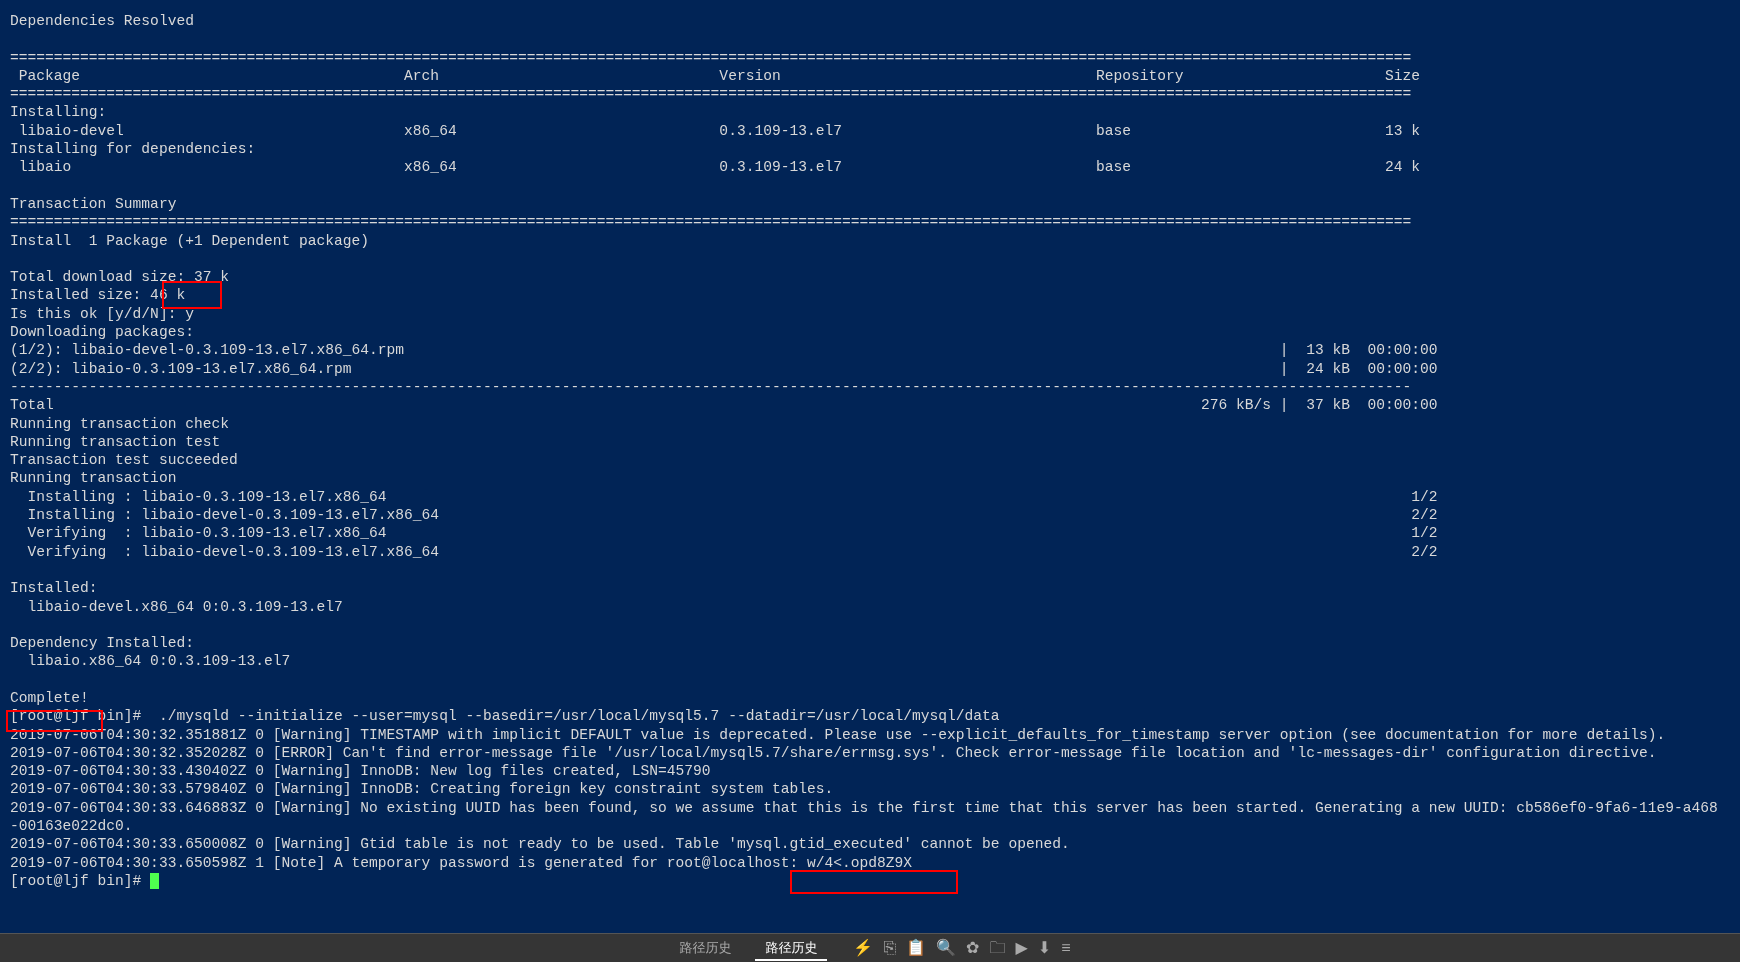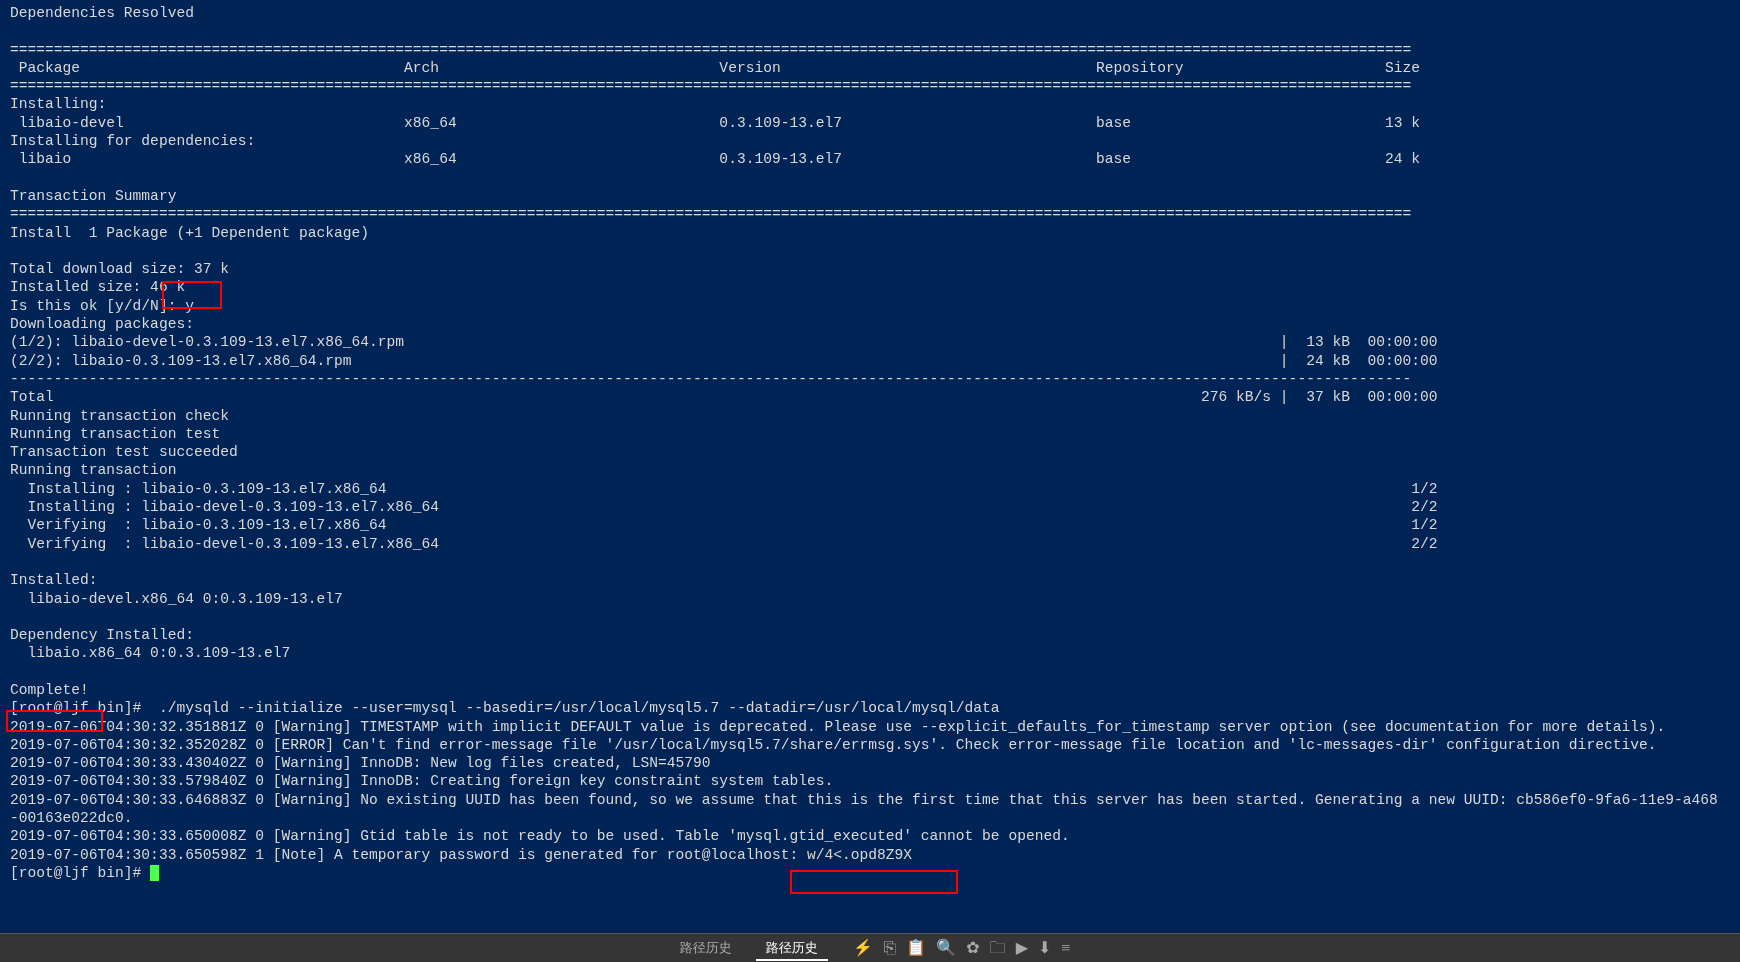--- a/index.html
+++ b/index.html
@@ -9,42 +9,42 @@
     height: 962px;
     background: #012456;
     color: #d8d8d8;
     font-family: Consolas, "Courier New", monospace;
     font-size: 14.6px;
     line-height: 18.3px;
     overflow: hidden;
   }
   #term {
     white-space: pre;
-    padding: 4px 10px;
+    padding: 12px 10px;
     box-sizing: border-box;
     position: relative;
   }
   .line { display: block; height: 18.3px; }
   .hl {
     border: 2px solid red;
     position: absolute;
     pointer-events: none;
     box-sizing: border-box;
   }
   #bottombar {
     position: absolute;
     left: 0; right: 0; bottom: 0;
     height: 28px;
     background: #353535;
     border-top: 1px solid #555;
     display: flex;
     align-items: center;
     justify-content: center;
     color: #aaa;
-    font-family: Liberation Serif, serif;
+    font-family: Liberation Sans, sans-serif;
     font-size: 13px;
     gap: 14px;
   }
   #bottombar .tab {
     padding: 4px 10px 2px;
     border-bottom: 2px solid transparent;
     cursor: pointer;
   }
   #bottombar .tab.active { color:#fff; border-bottom-color:#fff; }
   #bottombar .icons { display:flex; gap:10px; margin-left:12px; font-size:16px; }

